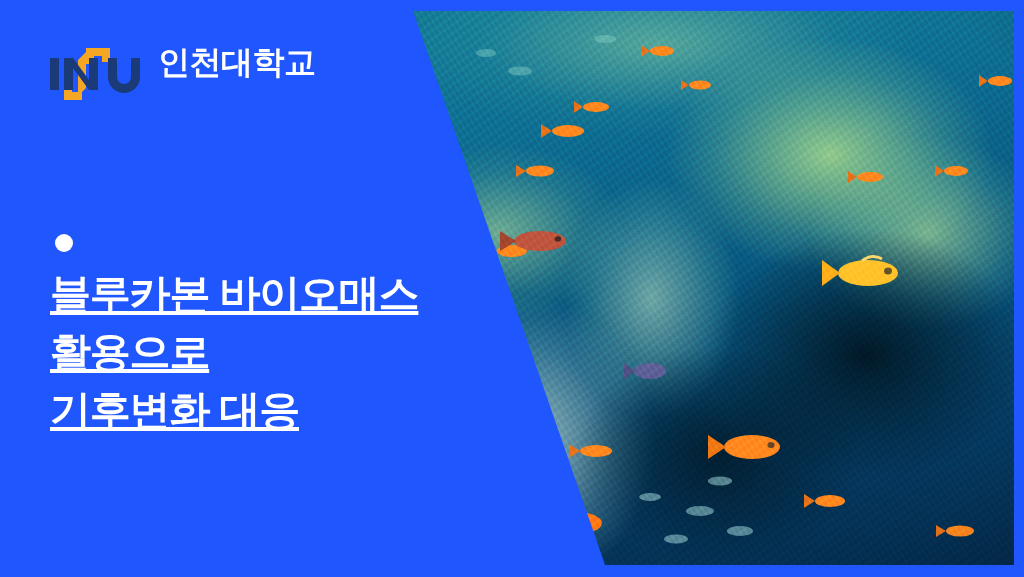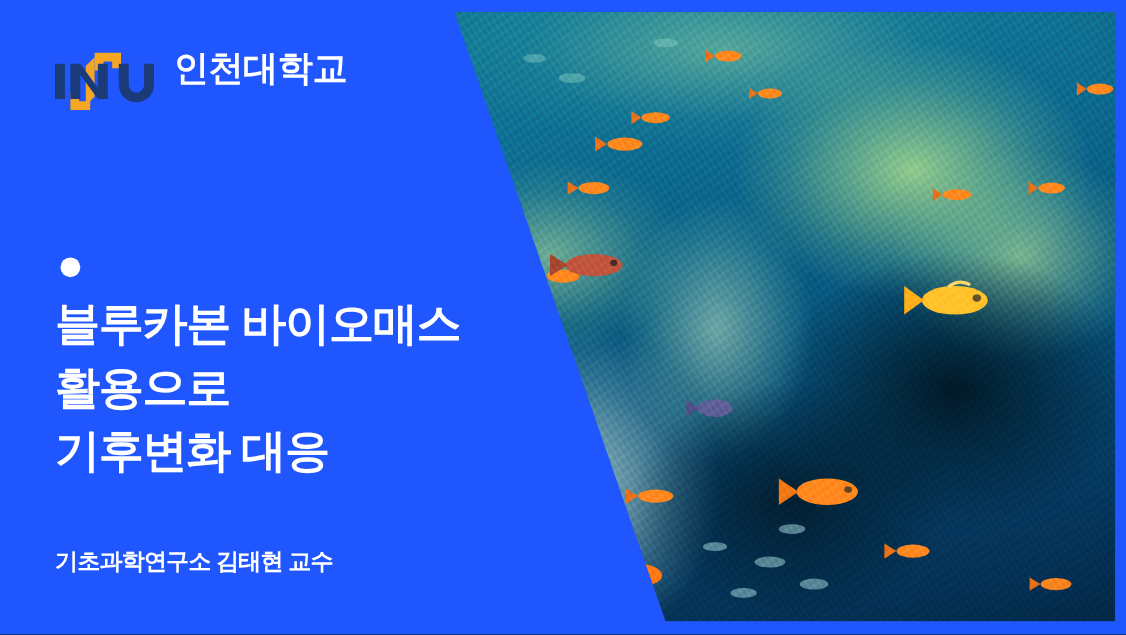--- a/index.html
+++ b/index.html
@@ -112,20 +112,21 @@
     left: 50px;
     top: 265px;
     width: 420px;
     margin: 0;
     color: #ffffff;
     font-size: 41px;
     font-weight: 700;
     line-height: 1.42;
     letter-spacing: -1.2px;
     white-space: pre-line;
+    text-decoration: underline;
   }
   .slide-subtitle {
     position: absolute;
     left: 50px;
     top: 498px;
     margin: 0;
     color: #ffffff;
     font-size: 21px;
     font-weight: 700;
     letter-spacing: -0.8px;
@@ -367,15 +368,14 @@
     <div class="reef-grain"></div>
     <div class="reef-vignette"></div>
   </div>
 
   <div class="bullet-dot"></div>
 
   <h1 class="slide-title">블루카본 바이오매스
 활용으로
 기후변화 대응</h1>
 
-  <p class="slide-subtitle">기초과학연구소 김태현 교수</p>
 
 </div>
 
 </body></html>

